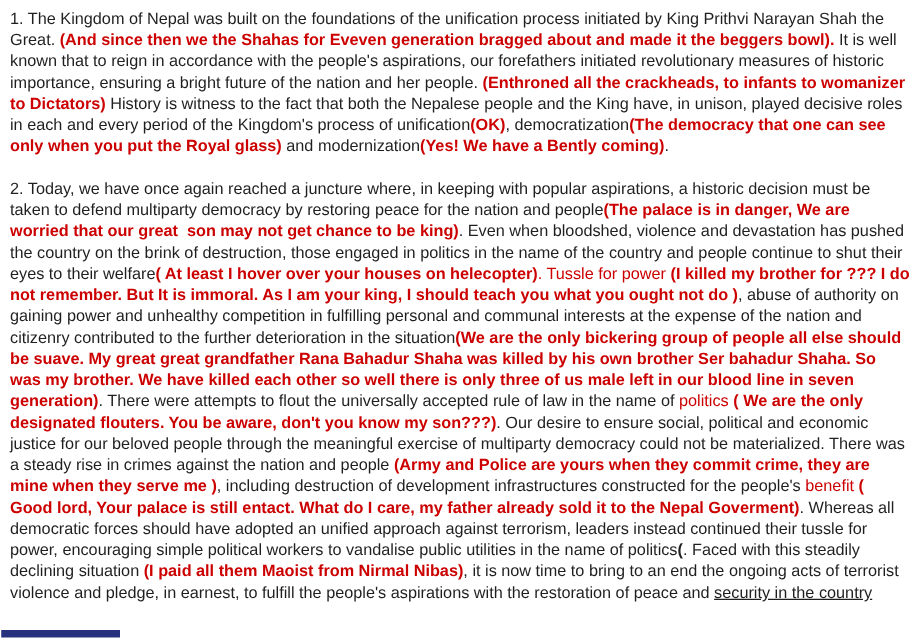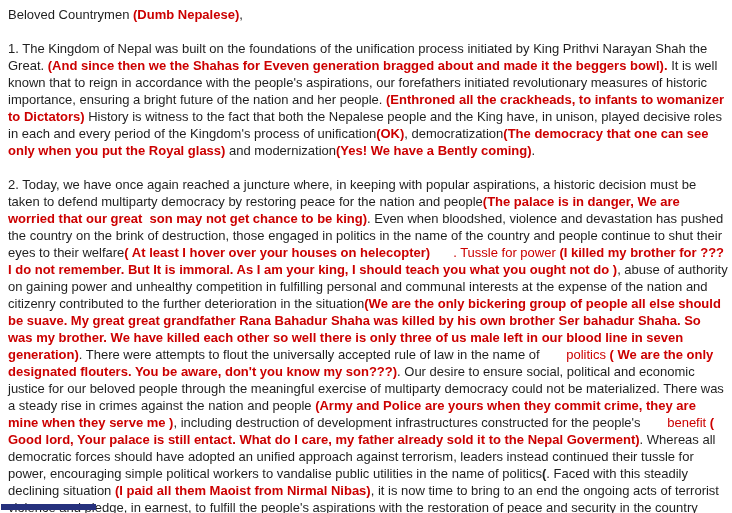--- a/index.html
+++ b/index.html
@@ -22,34 +22,33 @@
     height: 513px;
     padding: 6px 4px 0 8px;
     box-sizing: border-box;
   }
   p.para {
     margin: 0 0 17px 0;
     text-align: left;
   }
   .run { white-space: pre-wrap; }
   .run.normal { color: #1f1f1f; font-weight: 400; }
-  .run.red { color: #cc0000; font-weight: 400; margin-left: 23px; }
+  .run.red { color: #cc0000; font-weight: 400; }
   .run.red-bold { color: #cc0000; font-weight: 700; }
   .run.bold { color: #1f1f1f; font-weight: 700; }
   .run.underline { color: #1f1f1f; text-decoration: underline; }
   .navy-bar {
     position: absolute;
     left: 1px;
     top: 504px;
     width: 95px;
     height: 6px;
     background: #26317d;
   }
 </style>
 </head>
 <body>
 
 <div class="page">
-  <p class="para"><span class="run normal">Beloved Countrymen </span><span class="run red-bold">(Dumb Nepalese)</span><span class="run normal">,</span></p>
   <p class="para"><span class="run normal">1. The Kingdom of Nepal was built on the foundations of the unification process initiated by King Prithvi Narayan Shah the Great. </span><span class="run red-bold">(And since then we the Shahas for Eveven generation bragged about and made it the beggers bowl).</span><span class="run normal"> It is well known that to reign in accordance with the people's aspirations, our forefathers initiated revolutionary measures of historic importance, ensuring a bright future of the nation and her people. </span><span class="run red-bold">(Enthroned all the crackheads, to infants to womanizer to Dictators)</span><span class="run normal"> History is witness to the fact that both the Nepalese people and the King have, in unison, played decisive roles in each and every period of the Kingdom's process of unification</span><span class="run red-bold">(OK)</span><span class="run normal">, democratization</span><span class="run red-bold">(The democracy that one can see only when you put the Royal glass)</span><span class="run normal"> and modernization</span><span class="run red-bold">(Yes! We have a Bently coming)</span><span class="run normal">.</span></p>
   <p class="para"><span class="run normal">2. Today, we have once again reached a juncture where, in keeping with popular aspirations, a historic decision must be taken to defend multiparty democracy by restoring peace for the nation and people</span><span class="run red-bold">(The palace is in danger, We are worried that our great  son may not get chance to be king)</span><span class="run normal">. Even when bloodshed, violence and devastation has pushed the country on the brink of destruction, those engaged in politics in the name of the country and people continue to shut their eyes to their welfare</span><span class="run red-bold">( At least I hover over your houses on helecopter)</span><span class="run red">. Tussle for power </span><span class="run red-bold">(I killed my brother for ??? I do not remember. But It is immoral. As I am your king, I should teach you what you ought not do )</span><span class="run normal">, abuse of authority on gaining power and unhealthy competition in fulfilling personal and communal interests at the expense of the nation and citizenry contributed to the further deterioration in the situation</span><span class="run red-bold">(We are the only bickering group of people all else should be suave. My great great grandfather Rana Bahadur Shaha was killed by his own brother Ser bahadur Shaha. So was my brother. We have killed each other so well there is only three of us male left in our blood line in seven generation)</span><span class="run normal">. There were attempts to flout the universally accepted rule of law in the name of </span><span class="run red">politics </span><span class="run red-bold">( We are the only designated flouters. You be aware, don't you know my son???)</span><span class="run normal">. Our desire to ensure social, political and economic justice for our beloved people through the meaningful exercise of multiparty democracy could not be materialized. There was a steady rise in crimes against the nation and people </span><span class="run red-bold">(Army and Police are yours when they commit crime, they are mine when they serve me )</span><span class="run normal">, including destruction of development infrastructures constructed for the people's </span><span class="run red">benefit </span><span class="run red-bold">( Good lord, Your palace is still entact. What do I care, my father already sold it to the Nepal Goverment)</span><span class="run normal">. Whereas all democratic forces should have adopted an unified approach against terrorism, leaders instead continued their tussle for power, encouraging simple political workers to vandalise public utilities in the name of politics</span><span class="run bold">(</span><span class="run normal">. Faced with this steadily declining situation </span><span class="run red-bold">(I paid all them Maoist from Nirmal Nibas)</span><span class="run normal">, it is now time to bring to an end the ongoing acts of terrorist violence and pledge, in earnest, to fulfill the people's aspirations with the restoration of peace and </span><span class="run underline">security in the country</span><span class="run normal"> </span></p>
   <div class="navy-bar"></div>
 </div>
 
 </body></html>

